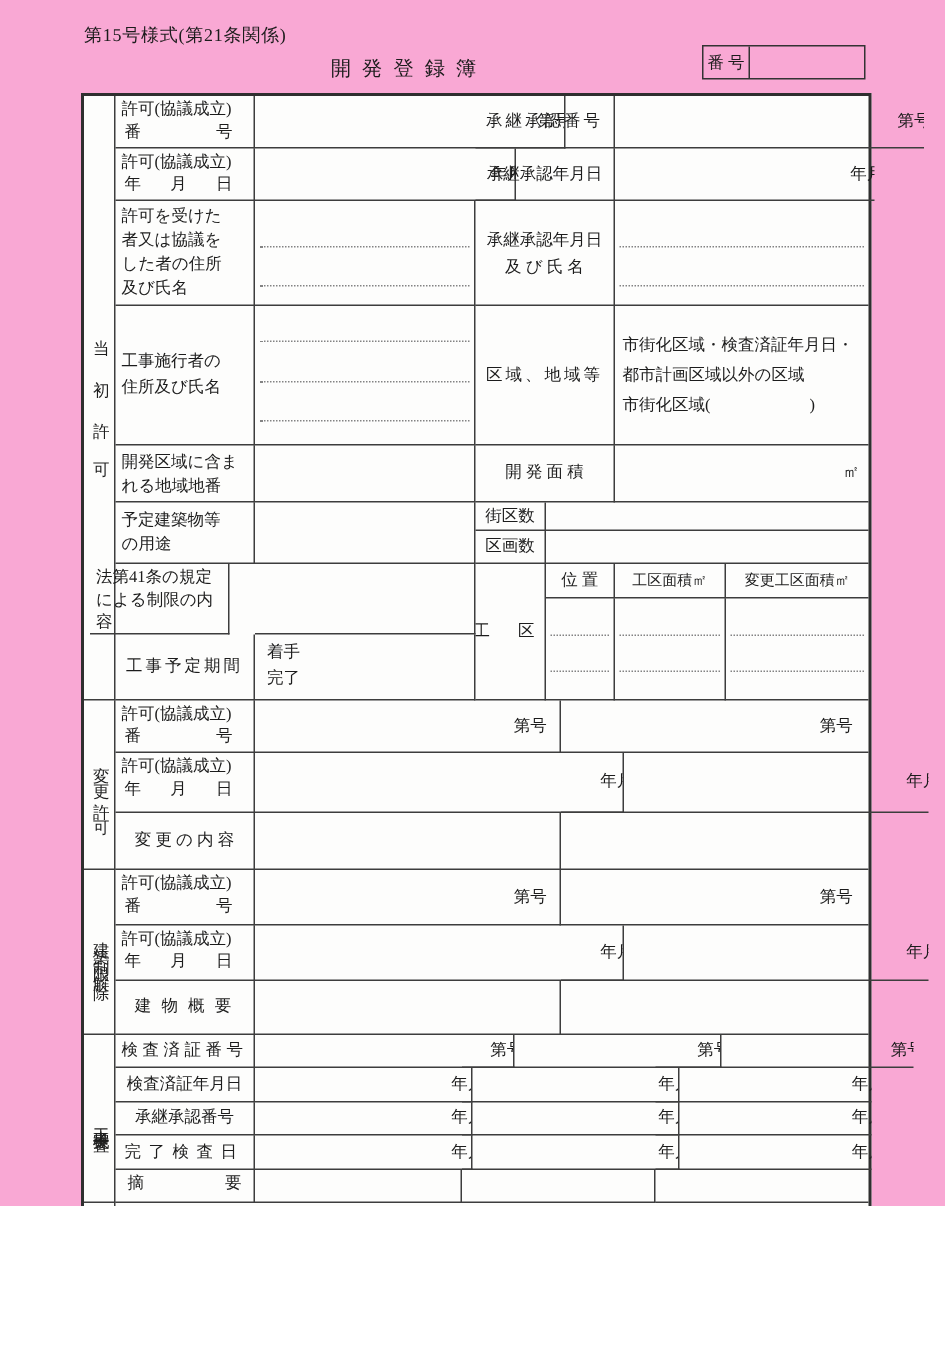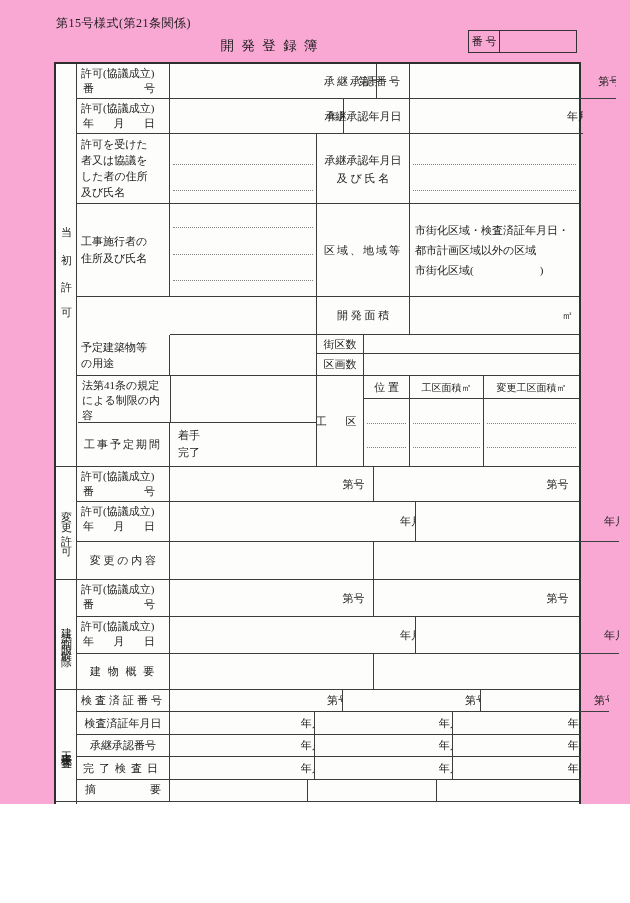--- a/index.html
+++ b/index.html
@@ -130,37 +130,41 @@
       <i class="dot" style="top:76px"></i>
     </div>
     <div class="c ctr ls2 nw" style="left:261px;top:140px;width:93px;height:93px">区域、地域等</div>
     <div class="c vc zone er" style="left:354px;top:140px;width:169px;height:93px">
       <div>市街化区域・検査済証年月日・都市計画区域以外の区域</div>
       <div>
         <span>市街化区域(</span><span class="gap"></span><span>)</span>
       </div>
     </div>
 
+    <div class="c vc lbl" style="left:21px;top:233px;width:93px;height:38px;line-height:16px">
+      <div>開発区域に含ま</div>
+      <div>れる地域地番</div>
+    </div>
     <div class="c" style="left:114px;top:233px;width:147px;height:38px"></div>
     <div class="c ctr nw" style="left:261px;top:233px;width:93px;height:38px">開 発 面 積</div>
     <div class="c unit er" style="left:354px;top:233px;width:169px;height:38px">
       <span>㎡</span>
     </div>
 
     <div class="c vc lbl" style="left:21px;top:271px;width:93px;height:41px;line-height:16px">
       <div>予定建築物等</div>
       <div>の用途</div>
     </div>
     <div class="c" style="left:114px;top:271px;width:147px;height:41px"></div>
     <div class="c ctr nw" style="left:261px;top:271px;width:47px;height:19px">街区数</div>
     <div class="c er" style="left:308px;top:271px;width:215px;height:19px"></div>
     <div class="c ctr nw" style="left:261px;top:290px;width:47px;height:22px">区画数</div>
     <div class="c er" style="left:308px;top:290px;width:215px;height:22px"></div>
 
-    <div class="c lbl" style="left:22px;top:312px;width:93px;height:47px;line-height:15px">
+    <div class="c lbl" style="left:4px;top:312px;width:93px;height:47px;line-height:15px">
       <div>法第41条の規定</div>
       <div>による制限の内</div>
       <div>容</div>
     </div>
     <div class="c" style="left:114px;top:312px;width:147px;height:47px"></div>
 
     <div class="c" style="left:114px;top:359px;width:147px;height:44px;padding:4px 0 0 8px;line-height:17px">
       <div>着手</div>
       <div>完了</div>
     </div>

